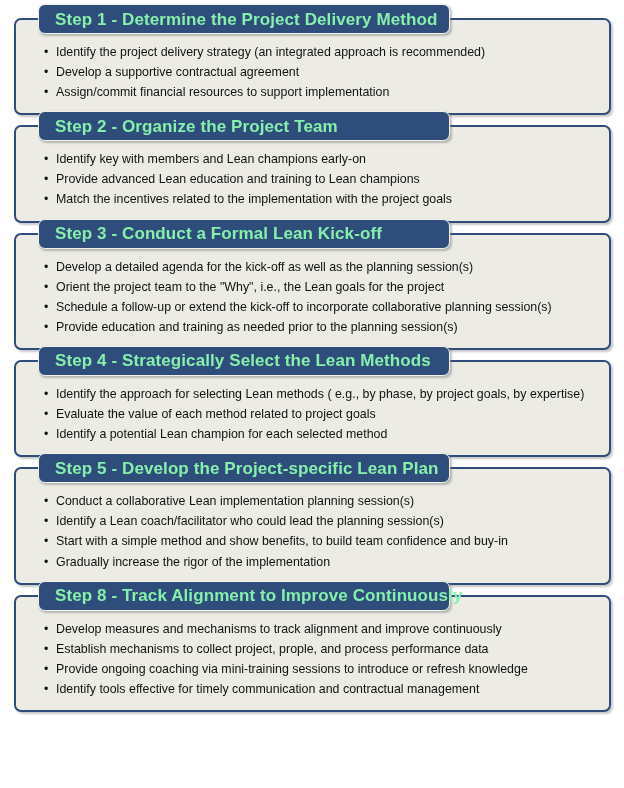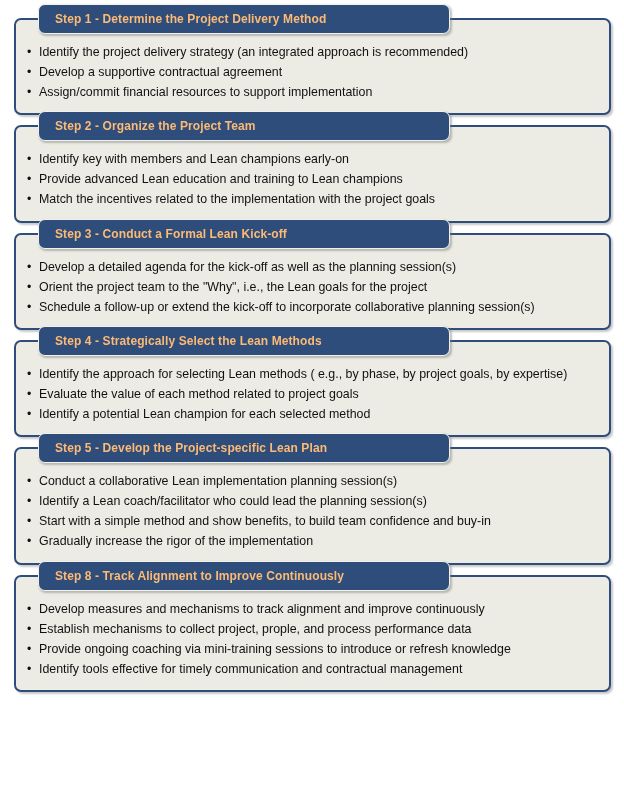--- a/index.html
+++ b/index.html
@@ -45,31 +45,31 @@
     background: #2e4d7b;
     border: 1px solid #f2f1ec;
     border-radius: 7px;
     box-shadow: 1.5px 1.5px 2px rgba(120,120,120,0.45);
     box-sizing: border-box;
     display: flex;
     align-items: center;
     padding-left: 16px;
   }
   .step-header-label {
-    color: #fdba74;
-    font-size: 12px;
+    color: #86efac;
+    font-size: 17px;
     font-weight: bold;
     letter-spacing: 0.1px;
     white-space: nowrap;
     line-height: 1;
   }
 
   
   .step-body {
-    padding: 22px 14px 11px 15px;
+    padding: 22px 14px 11px 32px;
     margin: 0;
     list-style: none;
   }
   .bullet-item {
     position: relative;
     color: #111111;
     font-size: 12.4px;
     line-height: 1.62;
     padding-left: 11px;
     margin: 0;
@@ -113,20 +113,21 @@
   </div>
 
   <div class="step-card">
     <div class="step-header">
       <span class="step-header-label">Step 3 - Conduct a Formal Lean Kick-off</span>
     </div>
     <ul class="step-body">
       <li class="bullet-item">Develop a detailed agenda for the kick-off as well as the planning session(s)</li>
       <li class="bullet-item">Orient the project team to the "Why", i.e., the Lean goals for the project</li>
       <li class="bullet-item">Schedule a follow-up or extend the kick-off to incorporate collaborative planning session(s)</li>
+      <li class="bullet-item">Provide education and training as needed prior to the planning session(s)</li>
     </ul>
   </div>
 
   <div class="step-card">
     <div class="step-header">
       <span class="step-header-label">Step 4 - Strategically Select the Lean Methods</span>
     </div>
     <ul class="step-body">
       <li class="bullet-item">Identify the approach for selecting Lean methods ( e.g., by phase, by project goals, by expertise)</li>
       <li class="bullet-item">Evaluate the value of each method related to project goals</li>

